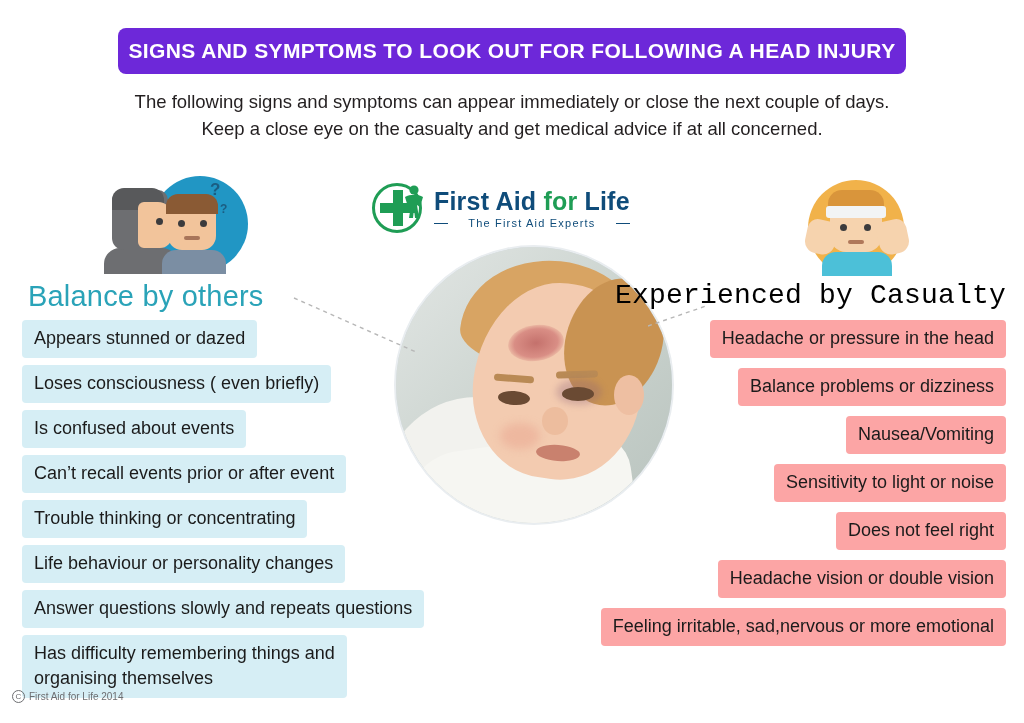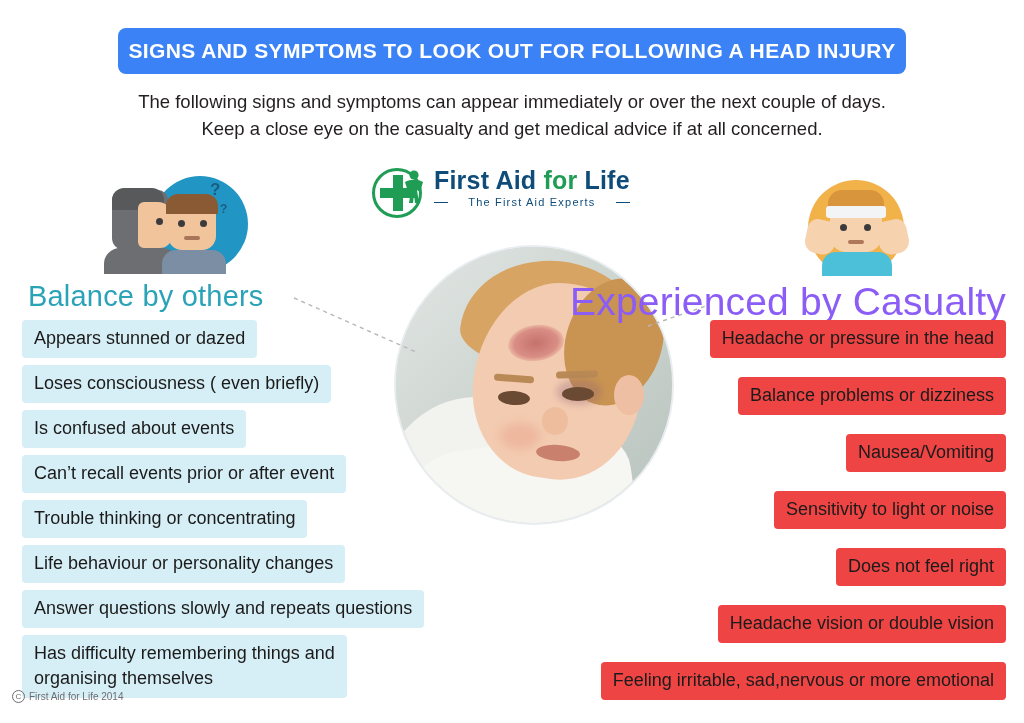--- a/index.html
+++ b/index.html
@@ -15,21 +15,21 @@
     overflow: hidden;
   }
 
   
   #title-banner {
     position: absolute;
     left: 118px;
     top: 28px;
     width: 788px;
     height: 46px;
-    background: #3b82f6;
+    background: #6d28d9;
     border-radius: 8px;
     display: flex;
     align-items: center;
     justify-content: center;
   }
   #title-banner .title-text {
     color: #ffffff;
     font-size: 21px;
     font-weight: bold;
     letter-spacing: 0.4px;
@@ -45,24 +45,25 @@
     text-align: center;
     color: #231f20;
     font-size: 18.5px;
     line-height: 27px;
   }
 
   
   #logo {
     position: absolute;
     left: 372px;
-    top: 166px;
+    top: 178px;
     width: 284px;
     height: 60px;
     display: flex;
+    align-items: center;
   }
   .logo-mark {
     position: relative;
     width: 54px;
     height: 54px;
     flex: 0 0 54px;
   }
   .logo-mark .ring {
     position: absolute;
     left: 0; top: 2px;
@@ -451,25 +452,26 @@
     top: 280px;
     font-size: 29px;
     color: #2aa3b8;
     font-weight: normal;
     letter-spacing: 0.2px;
   }
   #heading-casualty {
     position: absolute;
     right: 18px;
     top: 280px;
-    font-size: 39px;
-    color: #8b5cf6;
+    font-size: 28px;
+    color: #000000;
     font-weight: normal;
     letter-spacing: 0.2px;
     text-align: right;
+    font-family: Liberation Mono, monospace;
   }
 
   
   #list-observed {
     position: absolute;
     left: 22px;
     top: 320px;
     width: 500px;
   }
   #list-observed .item {
@@ -492,27 +494,27 @@
     right: 18px;
     top: 320px;
     width: 520px;
     text-align: right;
   }
   #list-casualty .row {
     display: block;
   }
   #list-casualty .item {
     display: inline-block;
-    background: #ef4444;
+    background: #fca5a5;
     color: #1b1b1b;
     font-size: 18px;
     line-height: 25px;
     padding: 6px 12px 7px 12px;
     border-radius: 4px;
-    margin-bottom: 19px;
+    margin-bottom: 10px;
     text-align: right;
   }
 
   
   #connector {
     position: absolute;
     left: 290px;
     top: 290px;
     width: 130px;
     height: 70px;
@@ -549,21 +551,21 @@
   }
 </style>
 </head>
 <body>
 
 <div id="title-banner">
   <div class="title-text">SIGNS AND SYMPTOMS TO LOOK OUT FOR FOLLOWING A HEAD INJURY</div>
 </div>
 
 <div id="intro">
-  <div>The following signs and symptoms can appear immediately or over the next couple of days.</div>
+  <div>The following signs and symptoms can appear immediately or close the next couple of days.</div>
   <div>Keep a close eye on the casualty and get medical advice if at all concerned.</div>
 </div>
 
 <div id="logo">
   <div class="logo-mark">
     <div class="ring"></div>
     <div class="cross-v"></div>
     <div class="cross-h"></div>
     <svg class="person" viewBox="0 0 22 34">
       <circle cx="11" cy="5" r="4.6" fill="#1f9d55"></circle>

